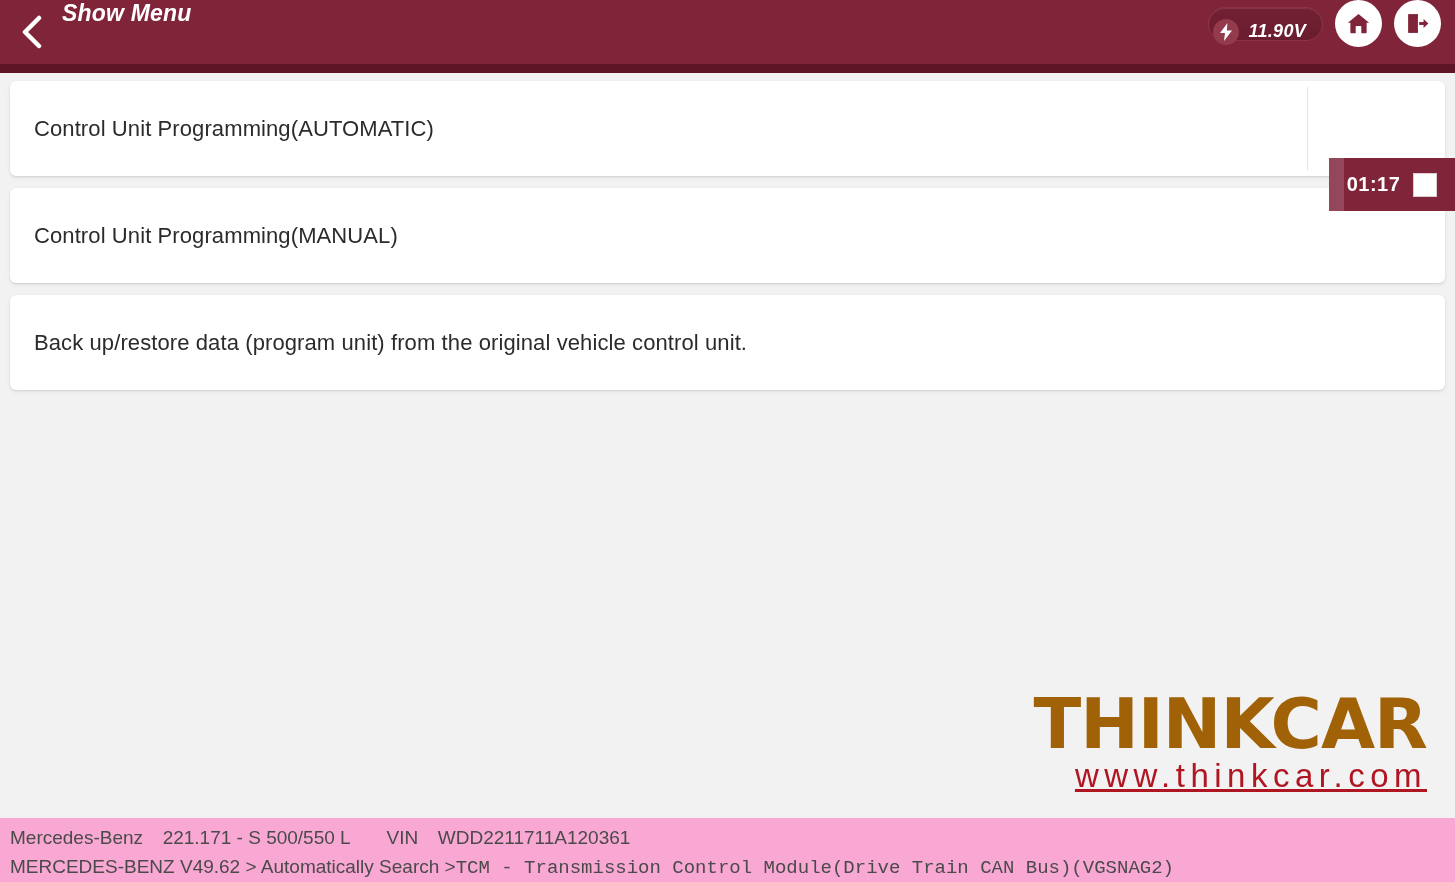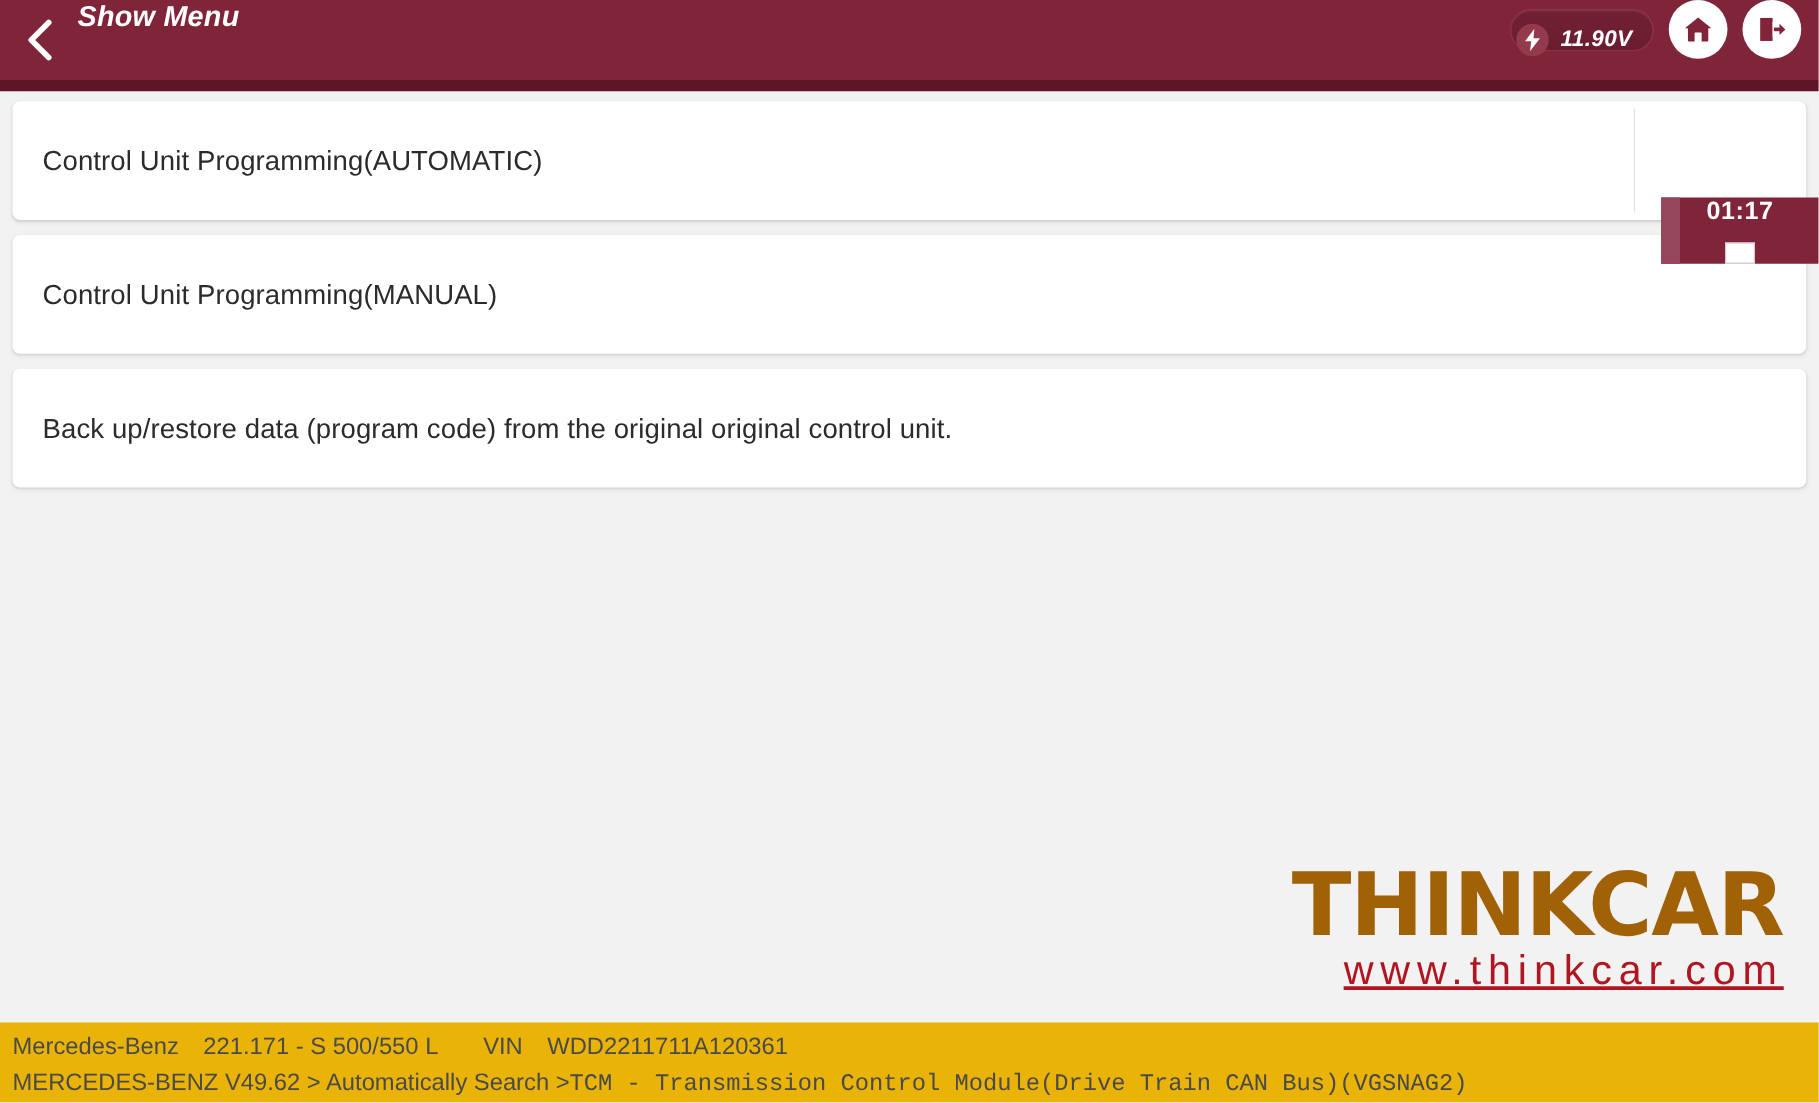--- a/index.html
+++ b/index.html
@@ -171,21 +171,20 @@
     top: 85px;
     right: 0;
     width: 126px;
     height: 53px;
     background: #80243a;
     display: flex;
     align-items: center;
     justify-content: center;
     gap: 13px;
     z-index: 20;
-    flex-direction: column;
   }
 
   .timer-overlay::before {
     content: "";
     position: absolute;
     left: 0;
     top: 0;
     bottom: 0;
     width: 15px;
     background: #94465a;
@@ -235,21 +234,21 @@
     line-height: 1.05;
     margin-top: 2px;
     text-decoration: underline;
   }
 
   
   .footer {
     position: relative;
     flex: 0 0 auto;
     height: 64px;
-    background: #eab308;
+    background: #f9a8d4;
     padding: 5px 0 0 10px;
     z-index: 10;
     overflow: hidden;
   }
 
   .footer-line-1 {
     font-size: 19px;
     color: #4a4a4a;
     white-space: nowrap;
     line-height: 29px;
@@ -330,21 +329,21 @@
       <div class="menu-item">
         <span class="menu-item-label">Control Unit Programming(AUTOMATIC)</span>
         <span class="menu-item-divider"></span>
       </div>
 
       <div class="menu-item">
         <span class="menu-item-label">Control Unit Programming(MANUAL)</span>
       </div>
 
       <div class="menu-item">
-        <span class="menu-item-label">Back up/restore data (program code) from the original original control unit.</span>
+        <span class="menu-item-label">Back up/restore data (program unit) from the original vehicle control unit.</span>
       </div>
 
     </div>
 
     <div class="timer-overlay">
       <span class="timer-text">01:17</span>
       <span class="timer-stop"></span>
     </div>
 
     <div class="brand">

